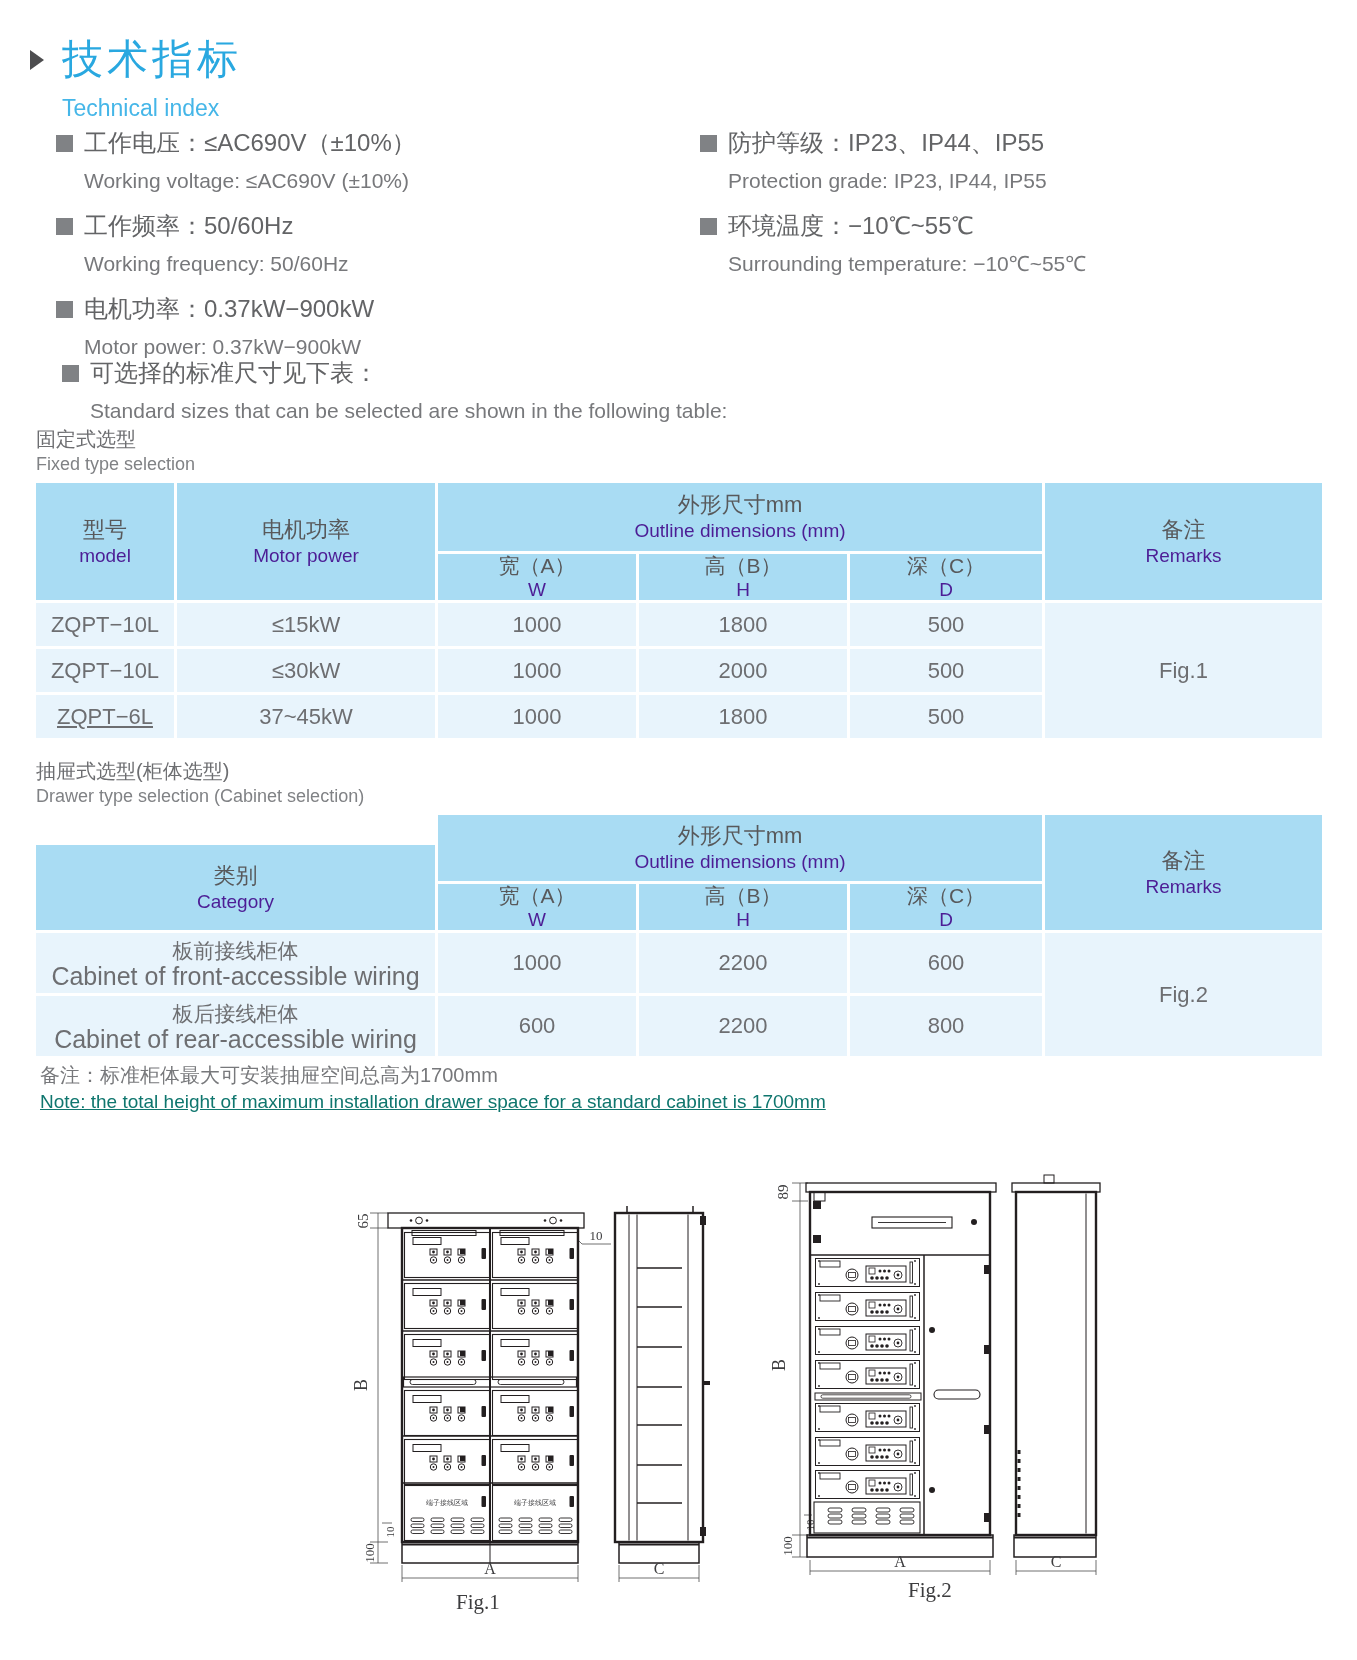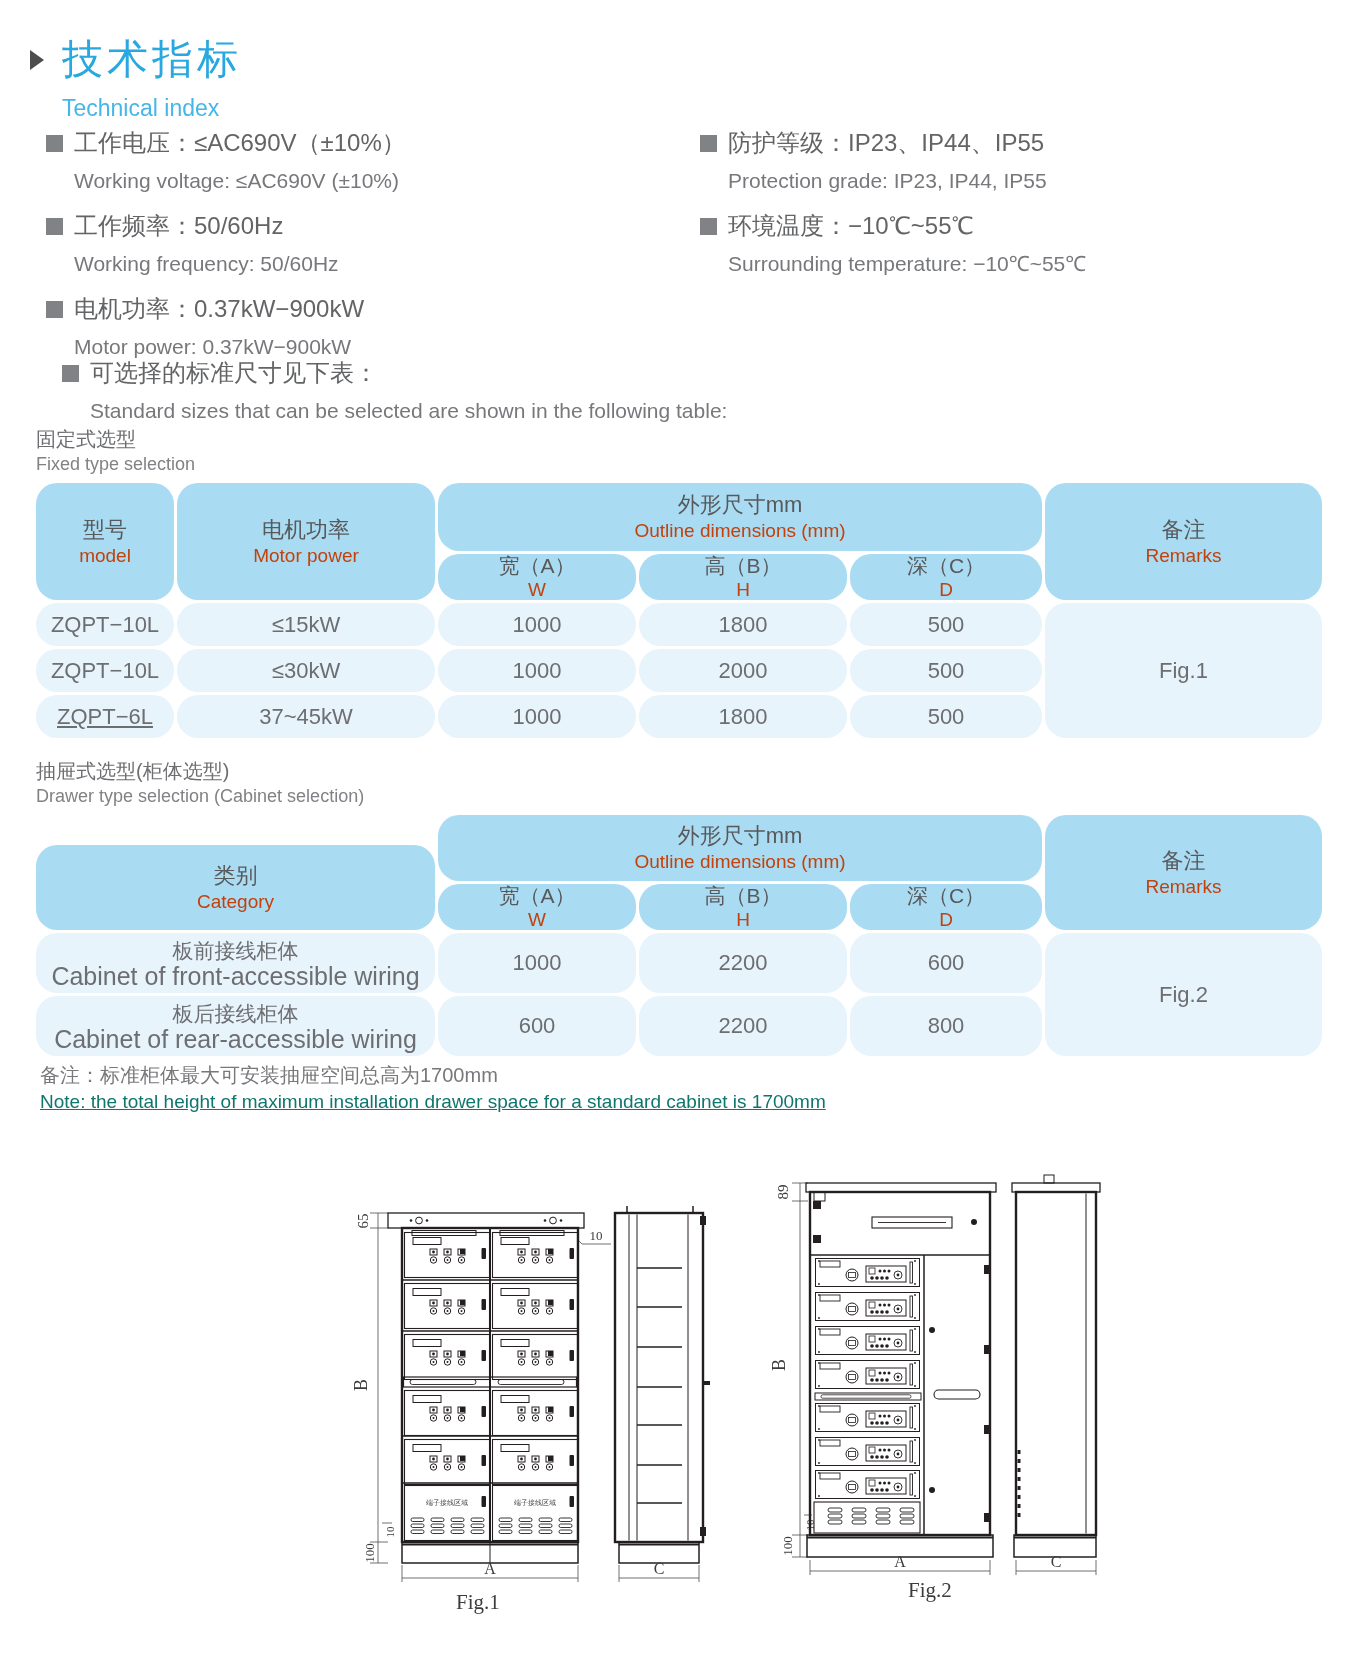--- a/index.html
+++ b/index.html
@@ -7,41 +7,41 @@
         font-family:"Liberation Sans",sans-serif;color:#6d6e71;}
   
   .hdr{position:absolute;left:30px;top:32px;}
   .hdr-row{display:flex;align-items:center;}
   .tri{width:0;height:0;border-left:14px solid #4d4d4f;border-top:10px solid transparent;
        border-bottom:10px solid transparent;margin-right:18px;}
   .title-cn{font-size:41px;color:#29a8e0;letter-spacing:4px;font-weight:400;}
   .title-en{margin-left:32px;margin-top:8px;font-size:23px;color:#45b6e8;}
   
   .spec-col{position:absolute;}
-  .spec-left{left:46px;top:126px;width:610px;}
+  .spec-left{left:56px;top:126px;width:610px;}
   .spec-right{left:700px;top:126px;width:620px;}
   .spec-item{margin-bottom:13px;}
   .spec-cn{display:flex;align-items:center;font-size:24px;color:#636466;line-height:34px;}
   .sq{width:17px;height:17px;background:#808285;margin-right:11px;flex:0 0 auto;}
   .spec-en{margin-left:28px;font-size:21px;color:#77787b;line-height:30px;margin-top:6px;}
   .sizes-bullet{position:absolute;left:62px;top:356px;width:900px;}
   
   .sec-label{position:absolute;left:36px;}
   .sec-cn{font-size:20px;color:#6d6e71;line-height:26px;}
   .sec-en{font-size:18px;color:#808285;line-height:24px;}
   
   .tbl{position:absolute;left:36px;display:grid;gap:3px;background:#fff;}
   .t1{top:483px;grid-template-columns:138px 258px 198px 208px 192px 277px;
       grid-template-rows:68px 46px 43px 43px 43px;}
   .t2{top:815px;grid-template-columns:399px 198px 208px 192px 277px;
       grid-template-rows:66px 46px 60px 60px;}
-  .cell{display:flex;flex-direction:column;align-items:center;justify-content:center;text-align:center;border-radius:21px;}
+  .cell{display:flex;flex-direction:column;align-items:center;justify-content:center;text-align:center;}
   .hd{background:#a9dcf3;color:#58595b;}
   .hd .cn{font-size:22px;line-height:28px;}
-  .hd .en{font-size:19px;line-height:24px;color:#c2410c;}
+  .hd .en{font-size:19px;line-height:24px;color:#4c1d95;}
   .sub .cn{font-size:21px;line-height:26px;}
   .sub .en{font-size:19px;line-height:22px;}
   .bd{background:#e8f4fc;color:#6d6e71;font-size:22px;}
   .bd .cn2{font-size:21px;line-height:26px;}
   .bd .en2{font-size:25px;line-height:24px;}
   
   .note{position:absolute;left:40px;top:1062px;}
   .note-cn{font-size:20px;color:#77787b;line-height:27px;}
   .note-en{font-size:19px;color:#0f766e;line-height:26px;text-decoration:underline;}
   

